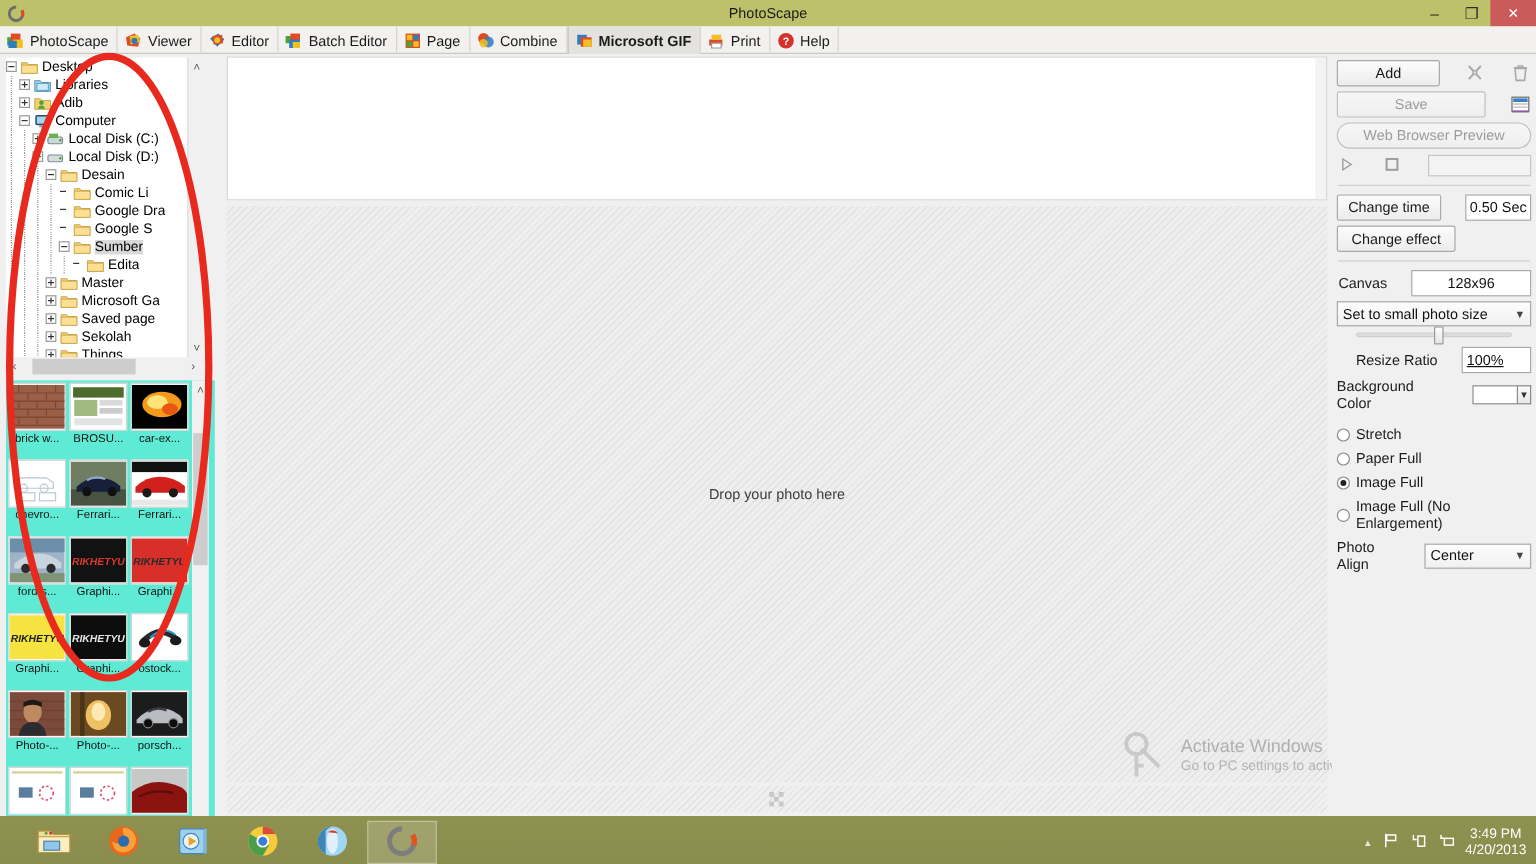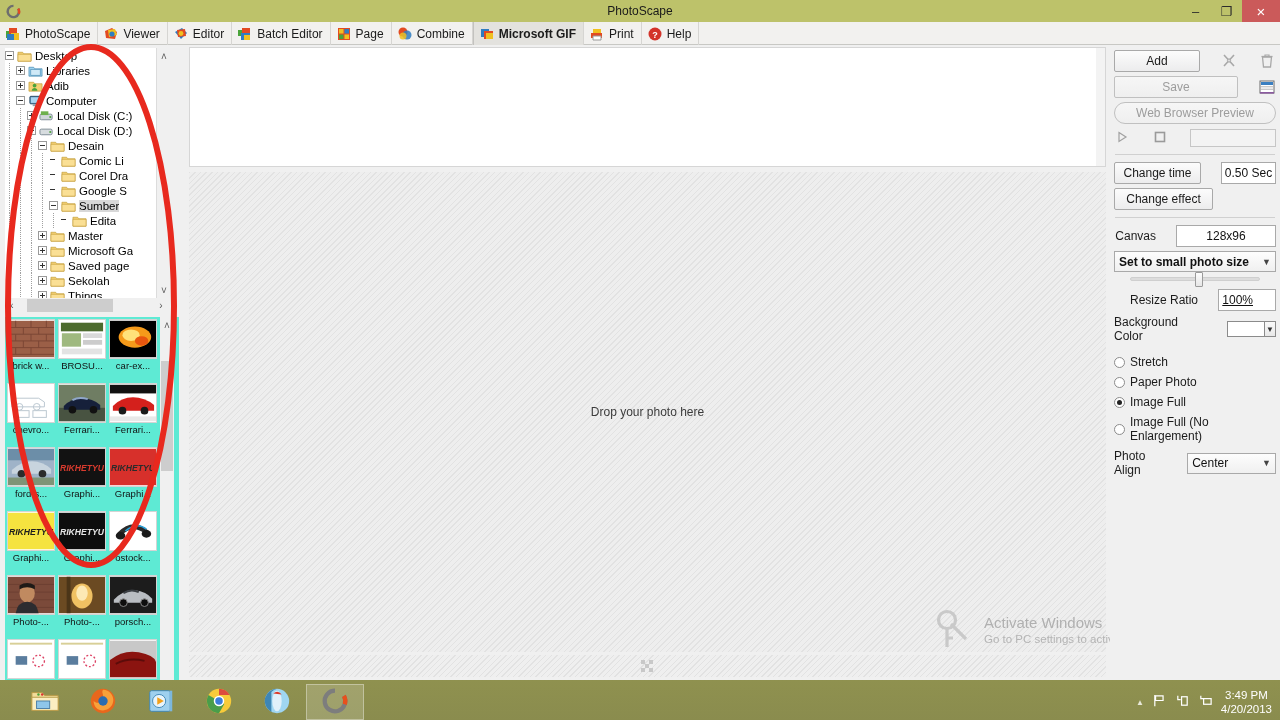--- a/index.html
+++ b/index.html
@@ -408,21 +408,21 @@
       <div class="trow">
         <span class="dots"></span>
         <span class="dots"></span>
         <span class="dots"></span>
         <span class="dots"></span>
         <span class="exp none"></span>
         <span class="ic"><svg viewBox="0 0 16 14" width="15" height="14">
             <path d="M1 3h5l1.2 1.6H15V12.5H1z" fill="#f3cf72" stroke="#c09a34" stroke-width=".7"></path>
             <path d="M1 5.2h14V12.5H1z" fill="#fadf94" stroke="#c09a34" stroke-width=".6"></path>
           </svg></span>
-        <span class="tlabel">Corel Dra</span>
+        <span class="tlabel">Google Dra</span>
       </div>
       <div class="trow">
         <span class="dots"></span>
         <span class="dots"></span>
         <span class="dots"></span>
         <span class="dots"></span>
         <span class="exp none"></span>
         <span class="ic"><svg viewBox="0 0 16 14" width="15" height="14">
             <path d="M1 3h5l1.2 1.6H15V12.5H1z" fill="#f3cf72" stroke="#c09a34" stroke-width=".7"></path>
             <path d="M1 5.2h14V12.5H1z" fill="#fadf94" stroke="#c09a34" stroke-width=".6"></path>
@@ -846,21 +846,21 @@
     <div class="btn" style="width:99px;">Change effect</div>
   </div>
 
   <div class="hr"></div>
 
   <div class="row" style="justify-content:flex-end;">
     <span class="lbl">Canvas</span>
     <div class="txtfield" style="width:100px;">128x96</div>
   </div>
 
-  <div class="selectbox" style="margin-bottom:5px;font-weight:bold;">
+  <div class="selectbox" style="margin-bottom:5px;">
     <span>Set to small photo size</span>
     <span class="caret">▼</span>
   </div>
 
   <div class="row" style="padding:0 16px;">
     <div class="slider-track">
         <div class="slider-knob"></div>
       </div>
   </div>
 
@@ -877,21 +877,21 @@
     </div>
   </div>
 
   <div style="margin-top:12px;">
       <div class="radio-row">
         <span class="radio"></span>
         <span>Stretch</span>
       </div>
       <div class="radio-row">
         <span class="radio"></span>
-        <span>Paper Photo</span>
+        <span>Paper Full</span>
       </div>
       <div class="radio-row">
         <span class="radio on"></span>
         <span>Image Full</span>
       </div>
       <div class="radio-row">
         <span class="radio"></span>
         <span>Image Full (No Enlargement)</span>
       </div>
     </div>

